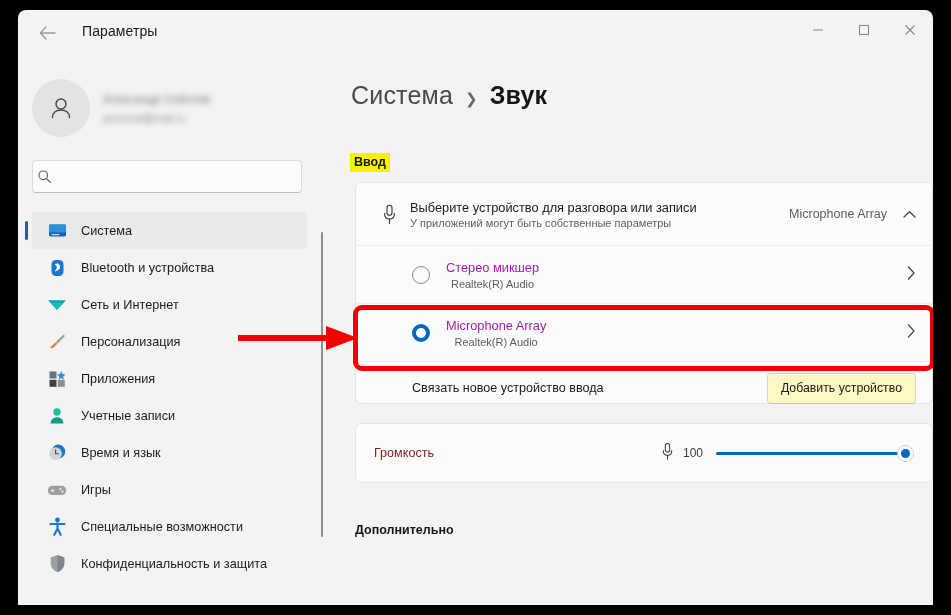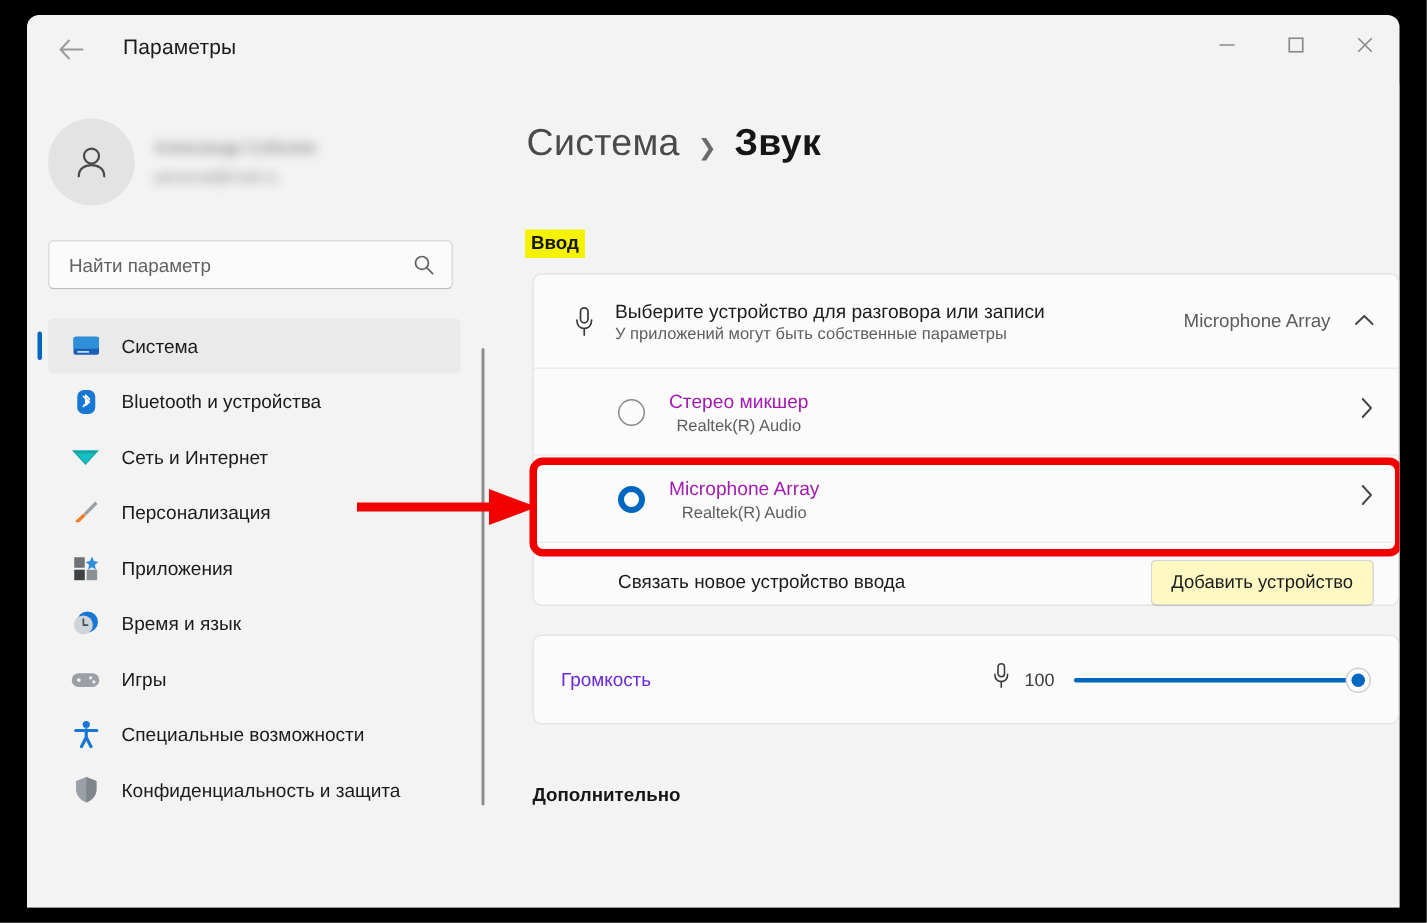--- a/index.html
+++ b/index.html
@@ -264,21 +264,21 @@
   }
 
   
   #card-volume { left: 337px; top: 413px; width: 578px; height: 60px; }
   #card-volume .inner {
     height: 100%;
     display: flex; align-items: center;
     padding: 0 20px 0 18px;
     box-sizing: border-box;
   }
-  .vol-label { font-size: 12.6px; color: #6d28d9; }
+  .vol-label { font-size: 12.6px; color: #7f1d1d; }
   .vol-right { margin-left: auto; display: flex; align-items: center; gap: 9px; justify-content: center; }
   .vol-num { font-size: 12px; color: #3b3b3b; min-width: 24px; }
   .slider {
     position: relative;
     width: 196px; height: 18px;
     display: flex; align-items: center;
   }
   .track {
     position: absolute; left: 0; right: 0;
     height: 3px; border-radius: 2px;
@@ -378,21 +378,20 @@
           <path d="M6.5 24.5 C6.5 19.6 10.3 17 15 17 C19.7 17 23.5 19.6 23.5 24.5" fill="none" stroke="#4a4a4a" stroke-width="1.5" stroke-linecap="round"></path>
         </svg>
       </div>
       <div class="profile-text">
         <div class="blurred">Александр Соболев</div>
         <div class="blurred sub">personal@mail.ru</div>
       </div>
     </div>
 
     <div class="searchbox">
-      <input type="text" placeholder="Найти параметр" style="">
       <span class="search-ico">
         <svg width="15" height="15" viewBox="0 0 15 15" aria-hidden="true">
           <circle cx="6.3" cy="6.3" r="4.3" fill="none" stroke="#606060" stroke-width="1.15"></circle>
           <path d="M9.5 9.5 L13.4 13.4" stroke="#606060" stroke-width="1.15" stroke-linecap="round"></path>
         </svg>
       </span>
     </div>
 
     <div class="navlist">
 
@@ -442,20 +441,29 @@
           <svg width="18" height="18" viewBox="0 0 18 18" aria-hidden="true">
             <rect x="1.5" y="1.5" width="7" height="7" fill="#6e7276"></rect>
             <rect x="1.5" y="9.8" width="7" height="7" fill="#3d4144"></rect>
             <rect x="9.8" y="9.8" width="7" height="7" fill="#8b9095"></rect>
             <path d="M13.3 1 L14.6 4 L17.5 4.6 L15.2 6.7 L15.9 9.7 L13.3 8.1 L10.7 9.7 L11.4 6.7 L9.1 4.6 L12 4 Z" fill="#2f8fd8"></path>
           </svg>
         </span>
         <span class="nav-label">Приложения</span>
       </div>
 
+      <div class="navitem">
+        <span class="nav-ico">
+          <svg width="16" height="18" viewBox="0 0 16 18" aria-hidden="true">
+            <circle cx="8" cy="5" r="3.7" fill="#19bfa0"></circle>
+            <path d="M1.6 16.5 C1.6 12.3 4.5 10.2 8 10.2 C11.5 10.2 14.4 12.3 14.4 16.5 Z" fill="#0f9e8c"></path>
+          </svg>
+        </span>
+        <span class="nav-label">Учетные записи</span>
+      </div>
 
       <div class="navitem">
         <span class="nav-ico">
           <svg width="19" height="19" viewBox="0 0 19 19" aria-hidden="true">
             <circle cx="10.3" cy="8.6" r="7" fill="#1877d2"></circle>
             <circle cx="7.6" cy="10.6" r="6.3" fill="#cfd4d8"></circle>
             <path d="M7.6 6.8 L7.6 10.7 L10.4 10.7" fill="none" stroke="#4a4f54" stroke-width="1.15" stroke-linecap="round" stroke-linejoin="round"></path>
           </svg>
         </span>
         <span class="nav-label">Время и язык</span>

